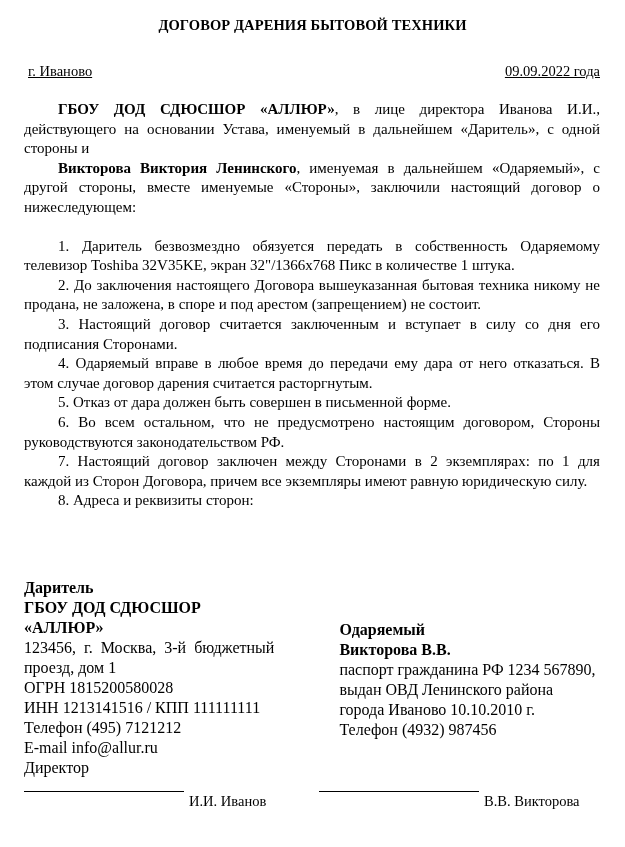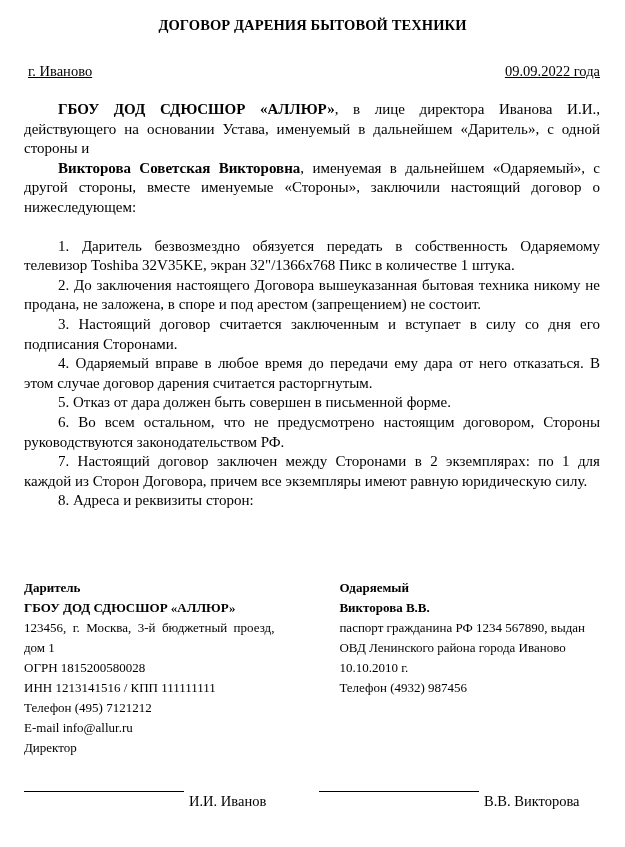--- a/index.html
+++ b/index.html
@@ -69,30 +69,30 @@
 
   b, .bold { font-weight: bold; }
 
   
   .requisites {
     position: absolute;
     left: 24px;
     top: 578px;
     width: 576px;
     display: flex;
-    font-size: 13px;
+    font-size: 16px;
     line-height: 20px;
     gap: 40px;
   }
   .req-col {
     width: 50%;
     box-sizing: border-box;
   }
   .req-col.left { padding-right: 18px; }
-  .req-col.right { padding-left: 7px; }
+  .req-col.right { padding-left: 7px; margin-top: 42px; }
   .req-head {
     font-weight: bold;
   }
   .req-line { white-space: normal; }
   .req-line.justify {
     text-align: justify;
     text-justify: inter-word;
   }
 
   
@@ -132,21 +132,21 @@
 
   <div class="placedate-row">
     <div class="place-text">г. Иваново</div>
     <div class="date-text">09.09.2022 года</div>
   </div>
 
   <div class="body-block">
 
     <p class="para"><b>ГБОУ ДОД СДЮСШОР «АЛЛЮР»</b><span>, в лице директора Иванова И.И., действующего на основании Устава, именуемый в дальнейшем «Даритель», с одной стороны и</span></p>
 
-    <p class="para gap-after"><b>Викторова Советская Викторовна</b><span>, именуемая в дальнейшем «Одаряемый», с другой стороны, вместе именуемые «Стороны», заключили настоящий договор о нижеследующем:</span></p>
+    <p class="para gap-after"><b>Викторова Виктория Ленинского</b><span>, именуемая в дальнейшем «Одаряемый», с другой стороны, вместе именуемые «Стороны», заключили настоящий договор о нижеследующем:</span></p>
 
     <p class="para">1. Даритель безвозмездно обязуется передать в собственность Одаряемому телевизор Toshiba 32V35KE, экран 32"/1366х768 Пикс в количестве 1 штука.</p>
     <p class="para">2. До заключения настоящего Договора вышеуказанная бытовая техника никому не продана, не заложена, в споре и под арестом (запрещением) не состоит.</p>
     <p class="para">3. Настоящий договор считается заключенным и вступает в силу со дня его подписания Сторонами.</p>
     <p class="para">4. Одаряемый вправе в любое время до передачи ему дара от него отказаться. В этом случае договор дарения считается расторгнутым.</p>
     <p class="para">5. Отказ от дара должен быть совершен в письменной форме.</p>
     <p class="para">6. Во всем остальном, что не предусмотрено настоящим договором, Стороны руководствуются законодательством РФ.</p>
     <p class="para">7. Настоящий договор заключен между Сторонами в 2 экземплярах: по 1 для каждой из Сторон Договора, причем все экземпляры имеют равную юридическую силу.</p>
     <p class="para">8. Адреса и реквизиты сторон:</p>
 

